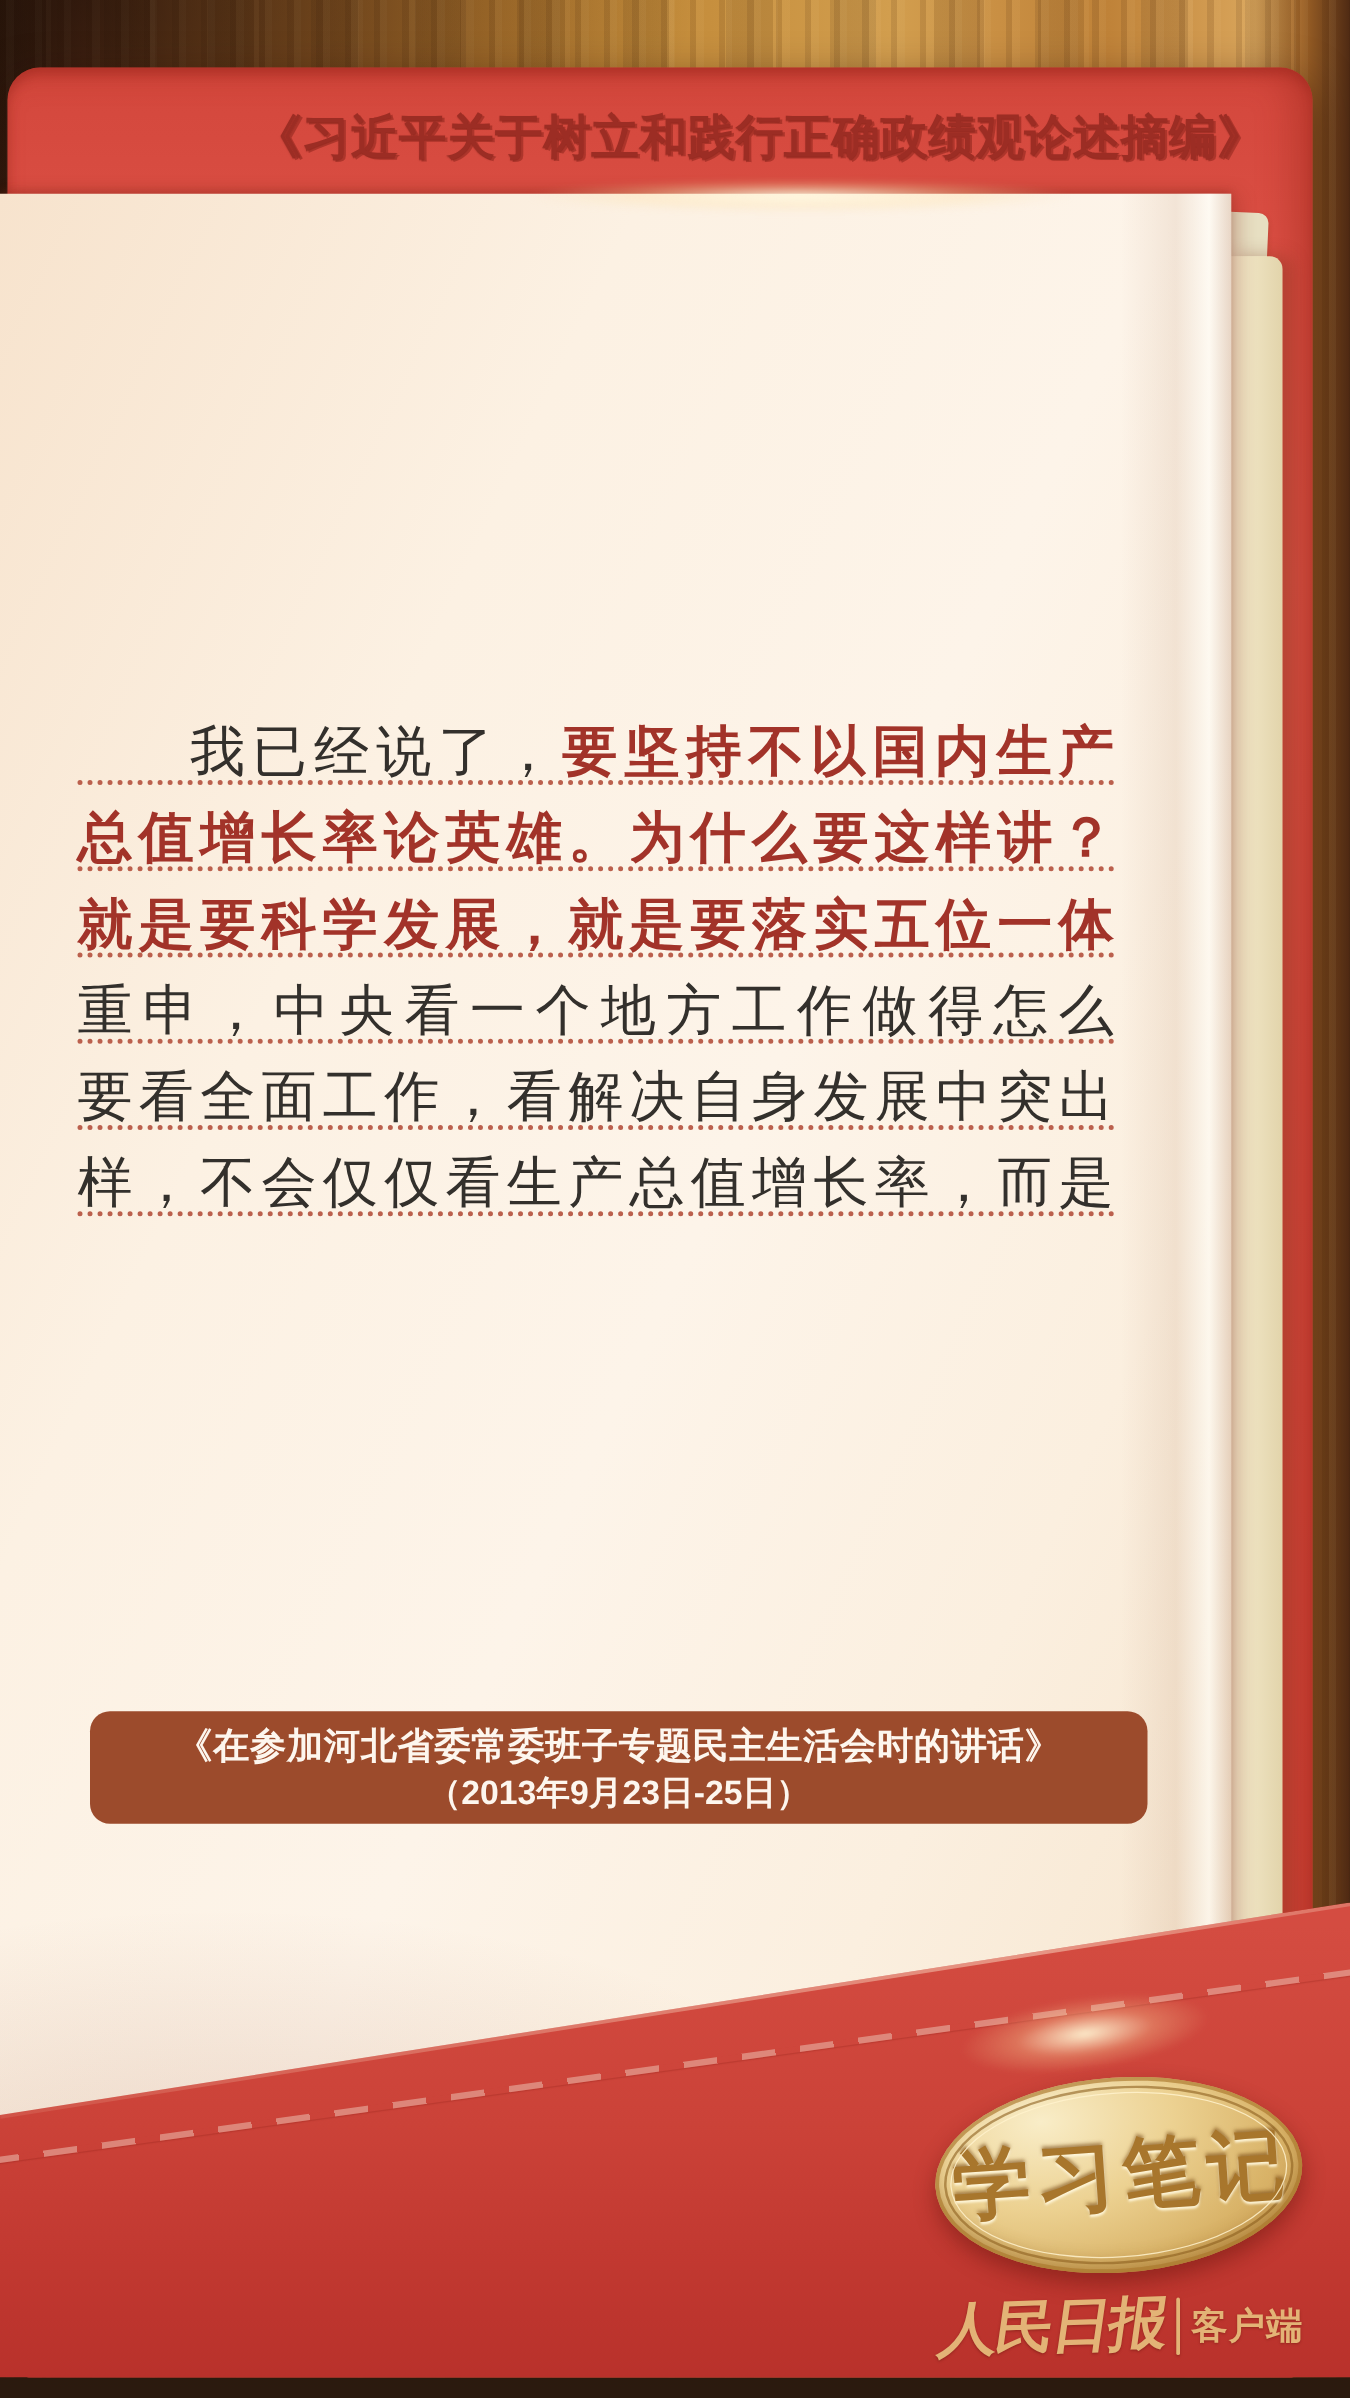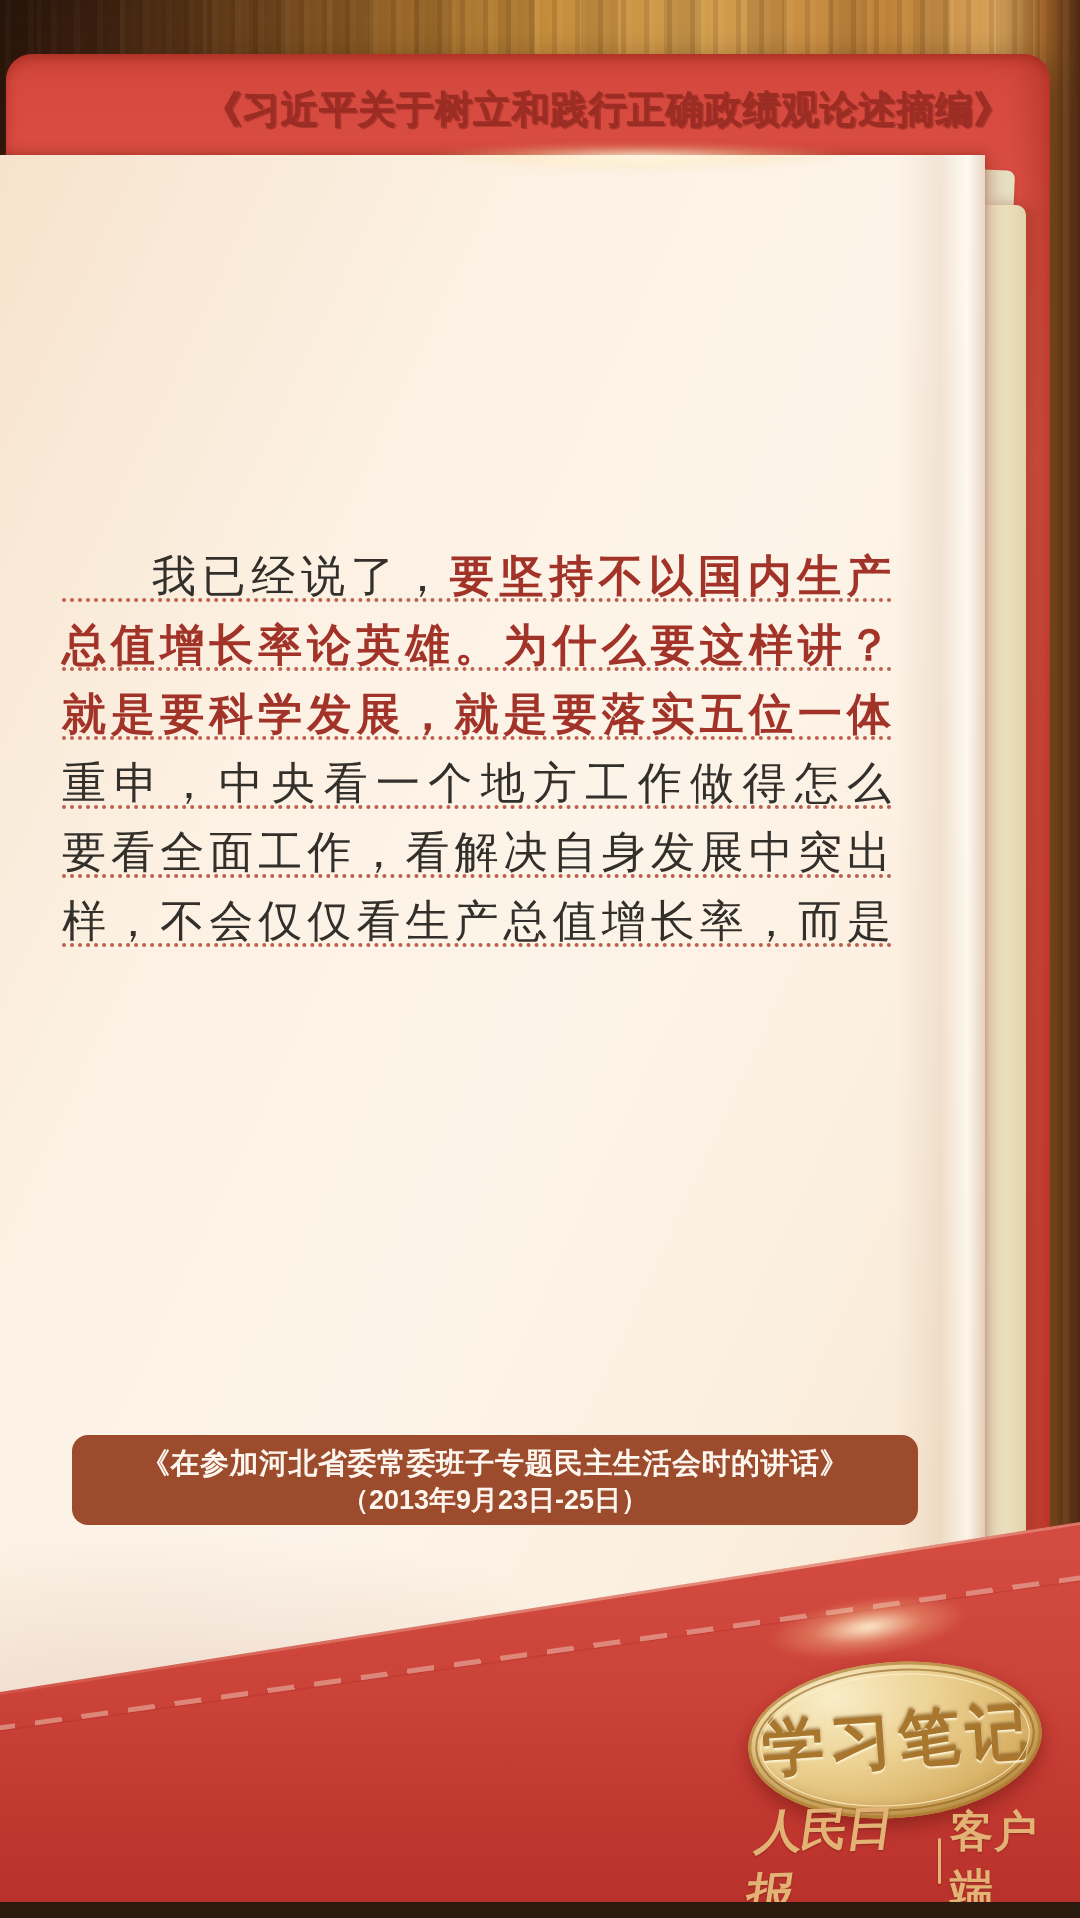--- a/index.html
+++ b/index.html
@@ -64,35 +64,35 @@
     background:linear-gradient(90deg,rgba(0,0,0,0) 91%,rgba(150,90,50,.10) 95.5%,
       rgba(255,255,250,.55) 98.2%,rgba(140,80,45,.18) 100%);
   }
   .paper-glow{
     position:absolute;left:420px;top:-11px;width:440px;height:26px;
     background:radial-gradient(closest-side,rgba(255,248,225,.95),rgba(255,225,170,.35) 60%,rgba(0,0,0,0));
     filter:blur(3px);
   }
   
   .quote-block{
-    position:absolute;left:62px;top:549px;width:830px;
+    position:absolute;left:62px;top:575px;width:830px;
     font-family:"DejaVu Serif","Liberation Serif",serif;
     font-size:44px;color:var(--quote-dark);
   }
   .tline{
     height:53px;line-height:53px;letter-spacing:1px;
     border-bottom:4px dotted var(--dotted);margin-bottom:16px;
     text-align:justify;text-align-last:justify;white-space:nowrap;overflow:visible;
   }
   .tline.first{text-indent:90px;}
   .tline.last{text-align-last:left;}
   .tline .red{color:var(--quote-red);font-weight:700;}
   
   .citation-banner{
-    position:absolute;left:72px;top:1435px;width:846px;height:90px;border-radius:16px;
+    position:absolute;left:72px;top:1369px;width:846px;height:90px;border-radius:16px;
     background:var(--banner-brown);
     display:flex;flex-direction:column;align-items:center;justify-content:center;
     color:#fdf6ee;text-align:center;
   }
   .citation-line1{font-size:29px;font-weight:600;letter-spacing:.5px;line-height:40px;}
   .citation-line2{font-size:27px;font-weight:600;line-height:34px;}
   
   .flap{
     position:absolute;inset:0;
     clip-path:polygon(0 1692px,1080px 1522px,1080px 1918px,0 1918px);
@@ -146,21 +146,21 @@
     font-family:"DejaVu Serif","Liberation Serif",serif;
     font-size:47px;font-weight:700;letter-spacing:-2px;
     transform:skewX(-10deg) rotate(-2deg);
     text-shadow:0 1px 2px rgba(90,20,10,.4);
   }
   .brand-divider{
     width:3px;height:46px;background:var(--logo-gold);border-radius:2px;
     box-shadow:0 1px 2px rgba(90,20,10,.4);
   }
   .brand-suffix{
-    font-size:43px;font-weight:900;letter-spacing:1px;
+    font-size:29px;font-weight:900;letter-spacing:1px;
     text-shadow:0 1px 2px rgba(90,20,10,.4);
   }
 </style>
 </head>
 <body>
 
 <div class="stage">
 
   <div class="wood">
     <div class="wood-grain"></div>

